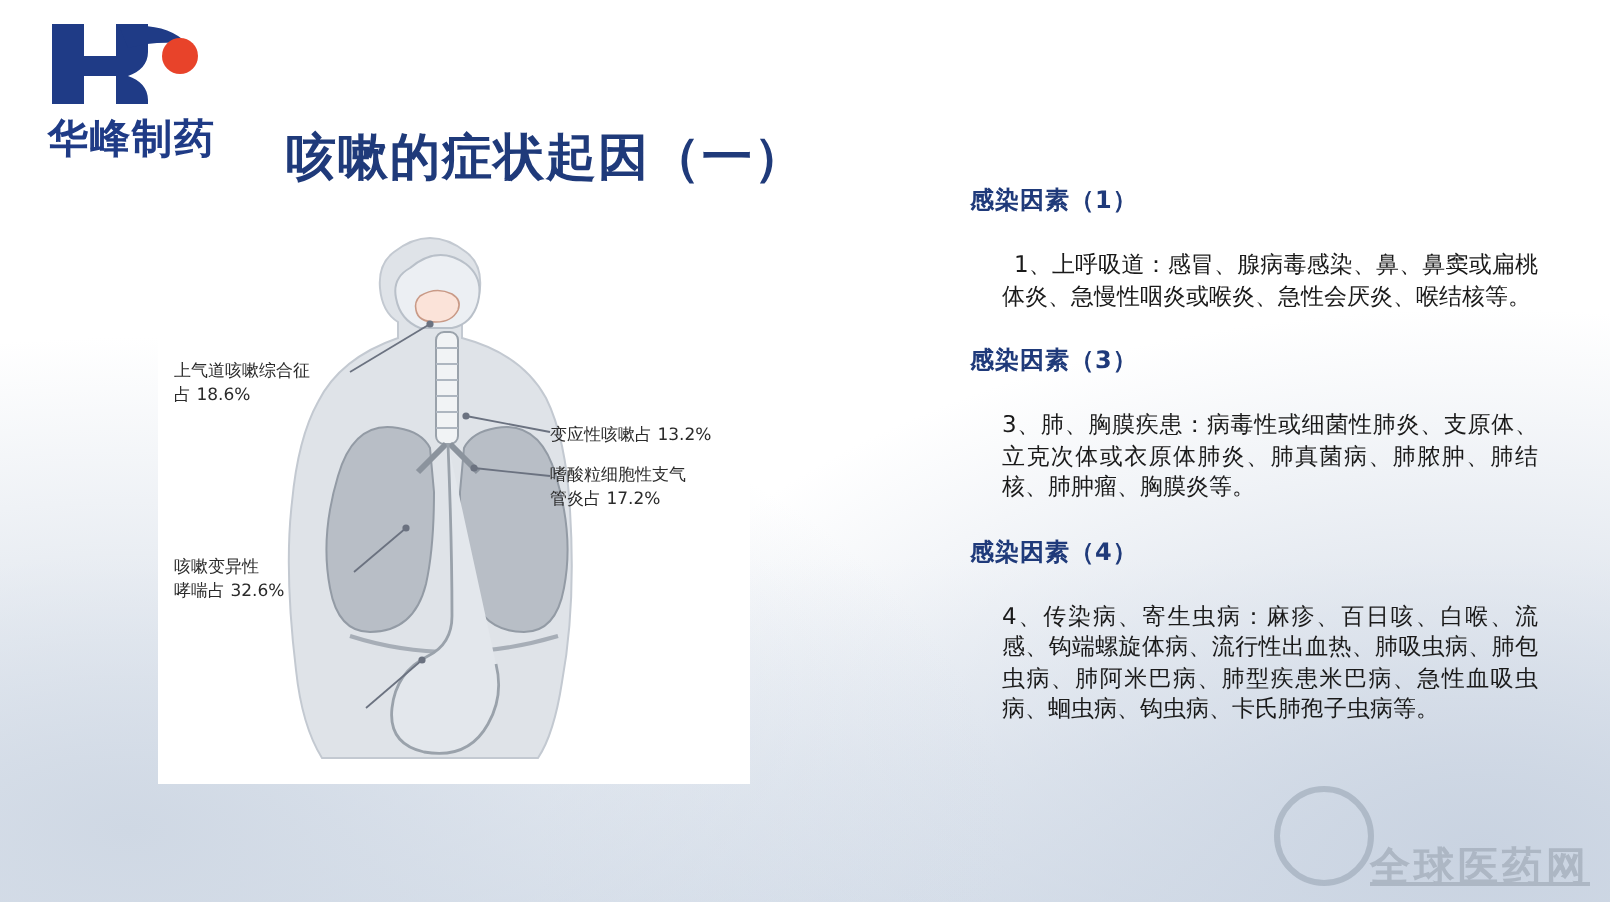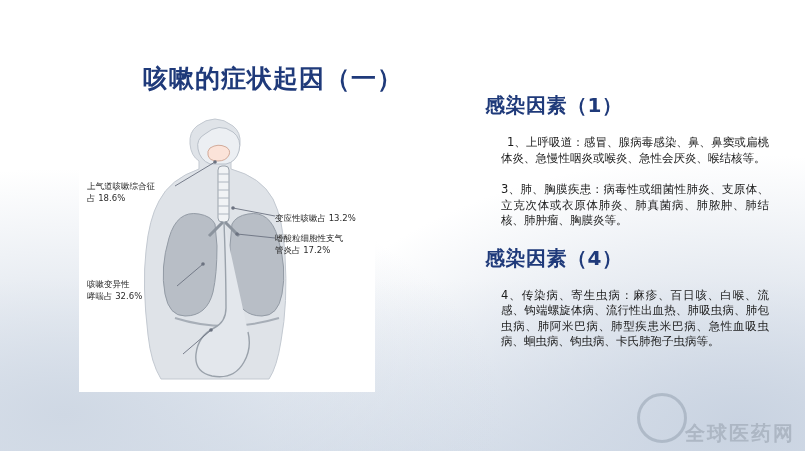--- a/index.html
+++ b/index.html
@@ -51,53 +51,61 @@
   .fl3{left:196px;top:128px;width:100px;}
   .fl4{left:8px;top:174px;width:86px;}
   .fl5{left:8px;top:246px;width:100px;}
   
   .right{
     position:absolute;left:485px;top:92px;width:300px;
   }
   .sec{margin-bottom:4px;}
   .sec h3{
     margin:0 0 2px 0;
-    font-size:20px;font-weight:bold;color:#1f3a7a;
+    font-size:12px;font-weight:bold;color:#1f3a7a;
     font-family:"DejaVu Sans",sans-serif;
     letter-spacing:.5px;
   }
   .sec p{
     margin:16px;
     font-size:11.5px;line-height:15.5px;color:#1a1a1a;
     font-family:"DejaVu Sans",sans-serif;
     text-align:justify;
   }
   .sec p.indent{text-indent:6px;}
   
   .wm{
     position:absolute;right:10px;bottom:4px;
     text-align:right;
     color:#9aa6b5;opacity:.85;
     font-family:"DejaVu Sans",sans-serif;
     pointer-events:none;
   }
-  .wm .w1{font-size:20px;font-weight:bold;letter-spacing:2px;color:#a8b2bf;}
+  .wm .w1{font-size:20px;font-weight:bold;letter-spacing:2px;color:#a8b2bf;text-decoration:underline;}
   .wm .w2{font-size:11px;letter-spacing:1px;color:#97a2b0;}
   .wm-ring{
     position:absolute;right:118px;bottom:8px;
     width:44px;height:44px;border-radius:50%;
     border:3px solid rgba(150,162,176,.55);
     pointer-events:none;
   }
 </style>
 </head>
 <body>
 
 <div class="slide">
 
+  <div class="logo">
+    <svg class="mark" viewBox="0 0 84 48">
+      <path d="M6 4 h16 v16 h16 V4 h16 v14 c0 6 -4 10 -10 12 c6 2 10 6 10 12 v2 h-16 V30 h-16 v14 H6 Z" fill="#1f3b86"></path>
+      <path d="M40 6 q22 -4 34 8 q-16 -2 -30 2 Z" fill="#1f3b86"></path>
+      <circle cx="70" cy="20" r="9" fill="#e8432a"></circle>
+    </svg>
+    <div class="cn">华峰制药</div>
+  </div>
 
   <div class="title">咳嗽的症状起因（一）</div>
 
   <div class="figure">
     <svg class="figsvg" width="296" height="288" viewBox="0 0 296 288">
       <rect x="0" y="0" width="296" height="288" fill="#ffffff"></rect>
 
       <path d="M118 22 q18 -14 36 0 q8 6 7 18 q-1 12 -9 17 l0 8 q30 8 42 30 q10 20 12 56 q3 48 -4 86 q-4 26 -12 38 l-108 0 q-10 -16 -13 -44 q-6 -50 -2 -84 q3 -32 13 -50 q11 -22 40 -32 l0 -8 q-8 -5 -9 -17 q-1 -12 7 -18 Z" fill="#dfe3e8" stroke="#c3c9d1" stroke-width="1"></path>
 
       <path d="M126 30 q14 -12 28 -2 q9 7 6 19 q-3 11 -13 13 l-16 0 q-10 -4 -12 -15 q-2 -10 7 -15 Z" fill="#eceff3" stroke="#b9c0c9" stroke-width="1"></path>
@@ -147,20 +155,21 @@
   </div>
 
   <div class="right">
     <div class="sec">
       <h3>感染因素（1）</h3>
       <p class="indent">1、上呼吸道：感冒、腺病毒感染、鼻、鼻窦或扁桃体炎、急慢性咽炎或喉炎、急性会厌炎、喉结核等。</p>
     </div>
     <div class="sec">
     </div>
     <div class="sec">
+      <h3>感染因素（3）</h3>
       <p>3、肺、胸膜疾患：病毒性或细菌性肺炎、支原体、立克次体或衣原体肺炎、肺真菌病、肺脓肿、肺结核、肺肿瘤、胸膜炎等。</p>
     </div>
     <div class="sec">
       <h3>感染因素（4）</h3>
       <p>4、传染病、寄生虫病：麻疹、百日咳、白喉、流感、钩端螺旋体病、流行性出血热、肺吸虫病、肺包虫病、肺阿米巴病、肺型疾患米巴病、急性血吸虫病、蛔虫病、钩虫病、卡氏肺孢子虫病等。</p>
     </div>
   </div>
 
   <div class="wm-ring"></div>
   <div class="wm">

